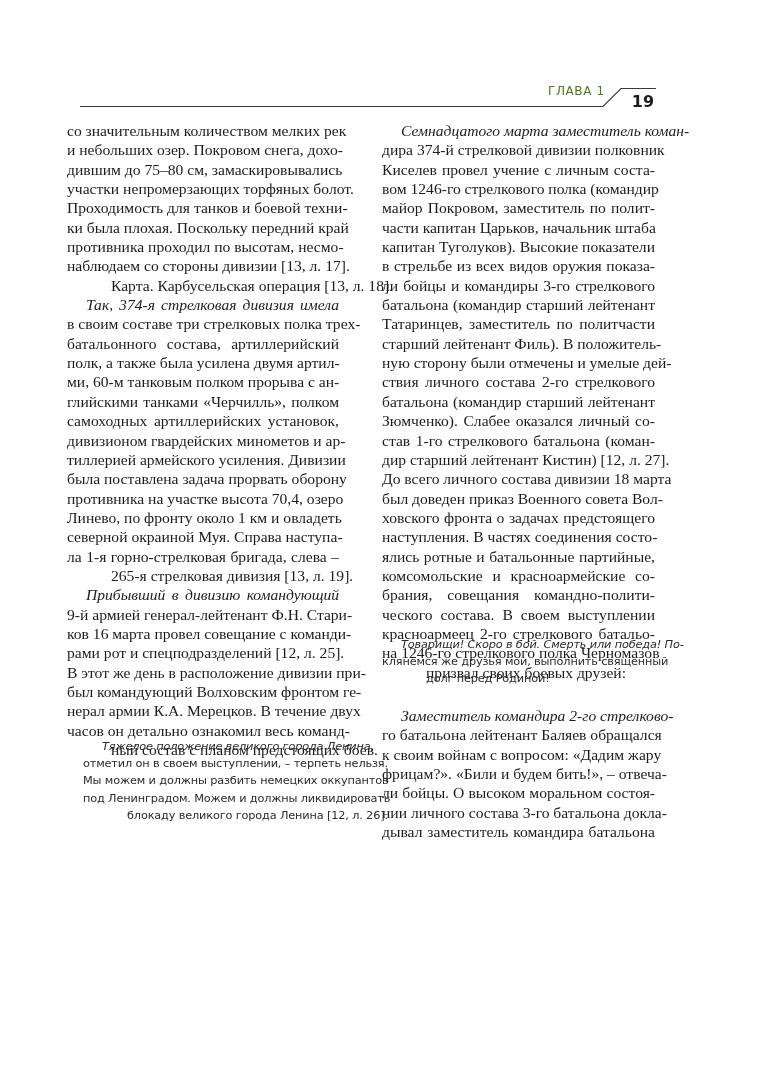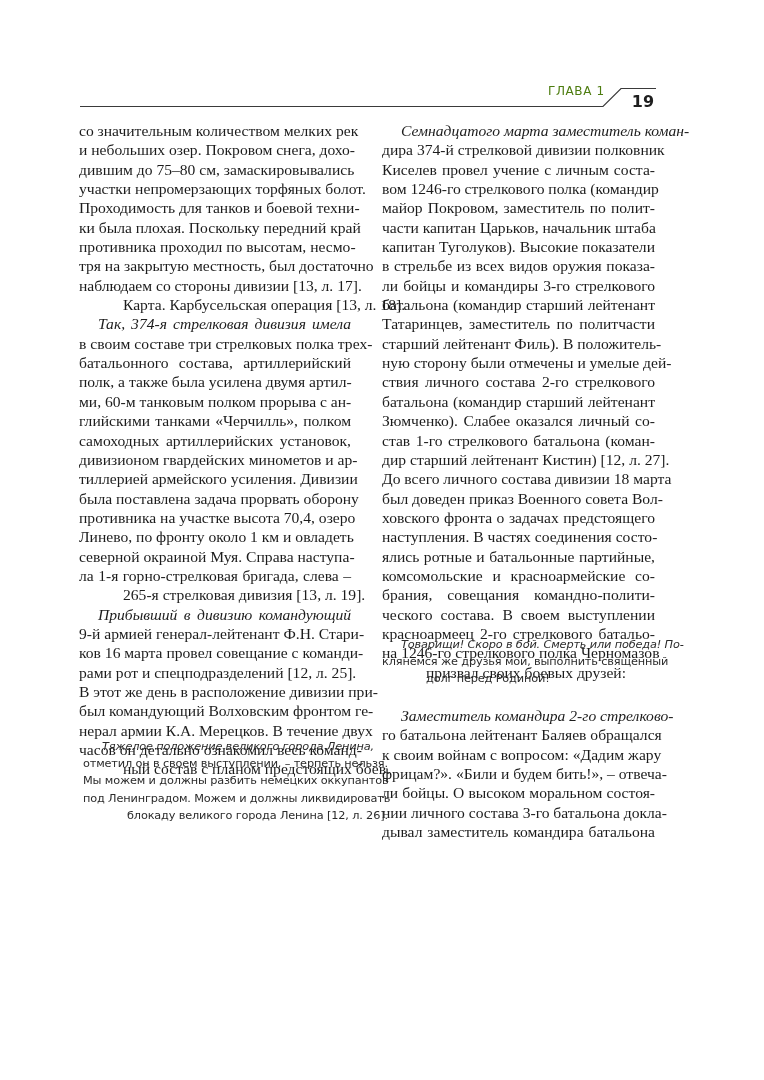--- a/index.html
+++ b/index.html
@@ -15,21 +15,21 @@
   .page-number {
     position: absolute; left: 630px; top: 92px; width: 26px; text-align: center;
     font-family: "DejaVu Sans", "Liberation Sans", sans-serif;
     font-size: 16px; font-weight: bold; color: #1e1e1e;
   }
   .col {
     position: absolute; top: 121px;
     font-family: "Liberation Serif", "DejaVu Serif", serif;
     font-size: 15.6px; line-height: 19.35px; color: #1c1c1c;
   }
-  .col.left { left: 79px; width: 272px; }
+  .col.left { left: 67px; width: 272px; }
   .col.right { left: 382px; width: 273px; }
   .line {
     display: block; white-space: nowrap; height: 19.35px;
     text-align: justify; text-align-last: justify;
   }
   .line.last { text-align-last: left; margin-left: 44px; }
   .line.indent { padding-left: 19px; font-style: italic; }
   .quote {
     position: absolute;
     font-family: "DejaVu Sans", "Liberation Sans", sans-serif;
@@ -53,21 +53,20 @@
   <div class="page-number">19</div>
 
   <div class="col left">
     <span class="line">со значительным количеством мелких рек</span>
     <span class="line">и небольших озер. Покровом снега, дохо-</span>
     <span class="line">дившим до 75–80 см, замаскировывались</span>
     <span class="line">участки непромерзающих торфяных болот.</span>
     <span class="line">Проходимость для танков и боевой техни-</span>
     <span class="line">ки была плохая. Поскольку передний край</span>
     <span class="line">противника проходил по высотам, несмо-</span>
-    <span class="line">тря на закрытую местность, был достаточно</span>
     <span class="line">наблюдаем со стороны дивизии [13, л. 17].</span>
     <span class="line last">Карта. Карбусельская операция [13, л. 18].</span>
     <span class="line indent">Так, 374-я стрелковая дивизия имела</span>
     <span class="line">в своим составе три стрелковых полка трех-</span>
     <span class="line">батальонного состава, артиллерийский</span>
     <span class="line">полк, а также была усилена двумя артил-</span>
     <span class="line">ми, 60-м танковым полком прорыва с ан-</span>
     <span class="line">глийскими танками «Черчилль», полком</span>
     <span class="line">самоходных артиллерийских установок,</span>
     <span class="line">дивизионом гвардейских минометов и ар-</span>

